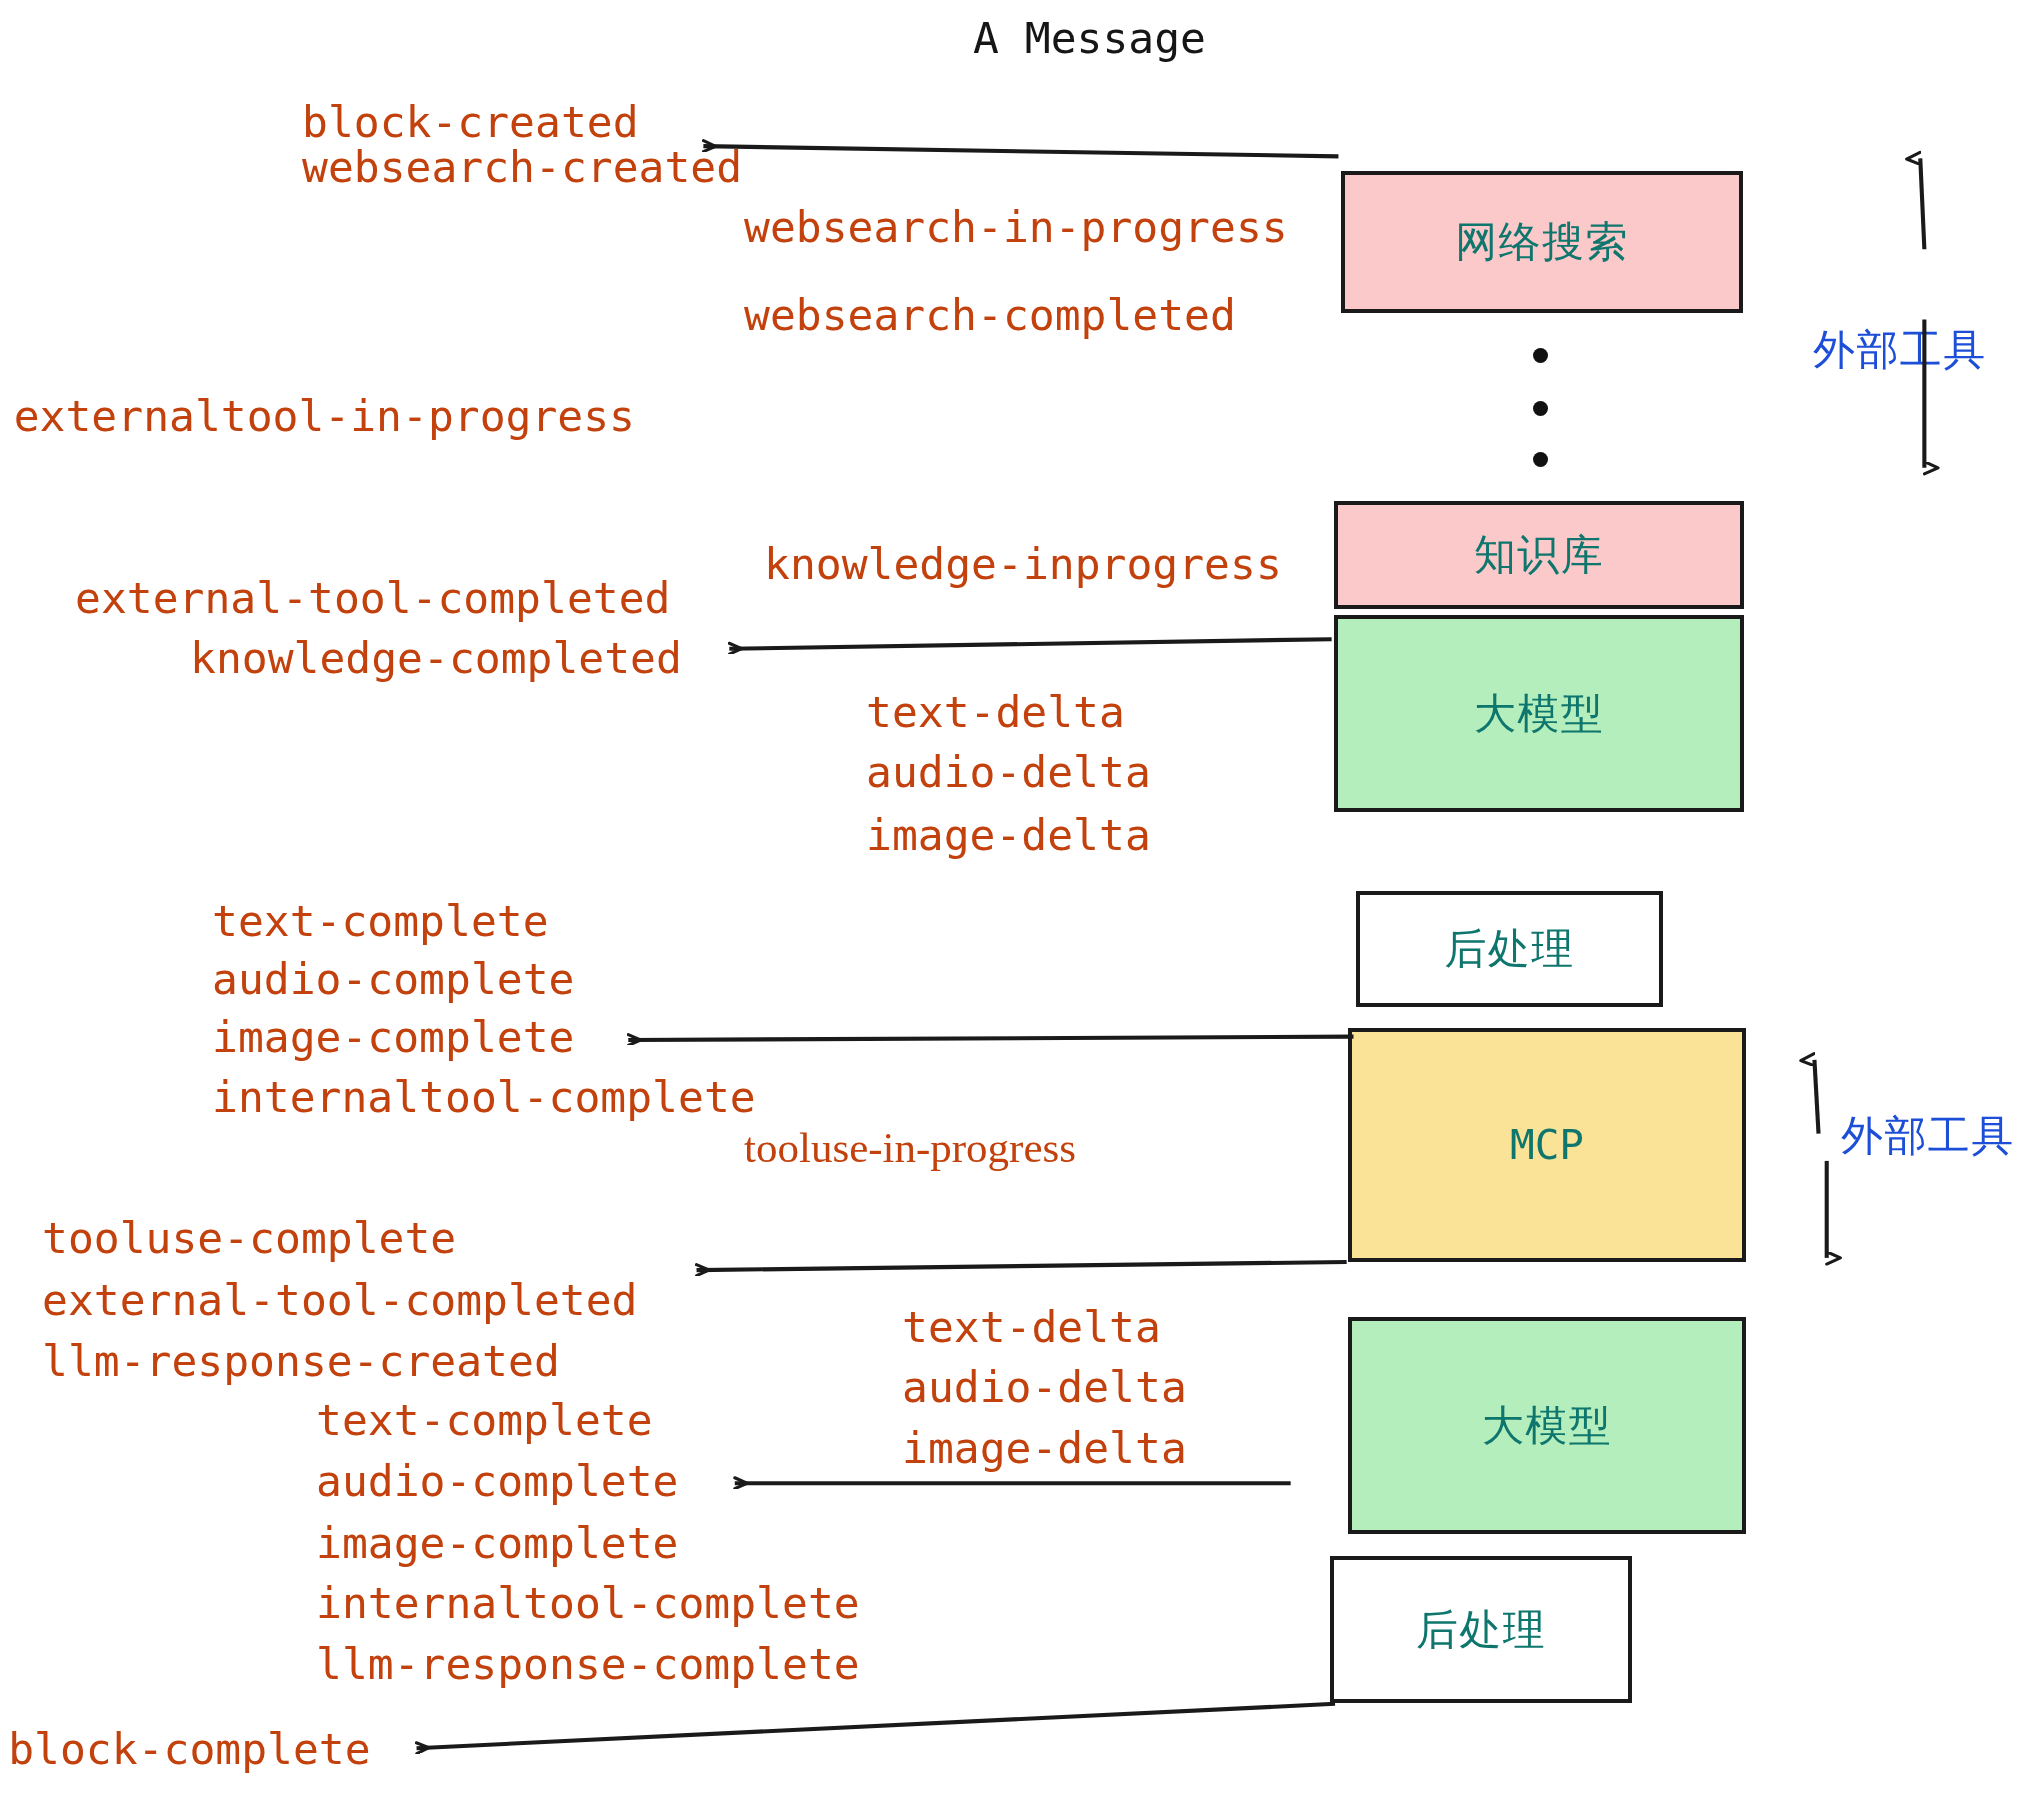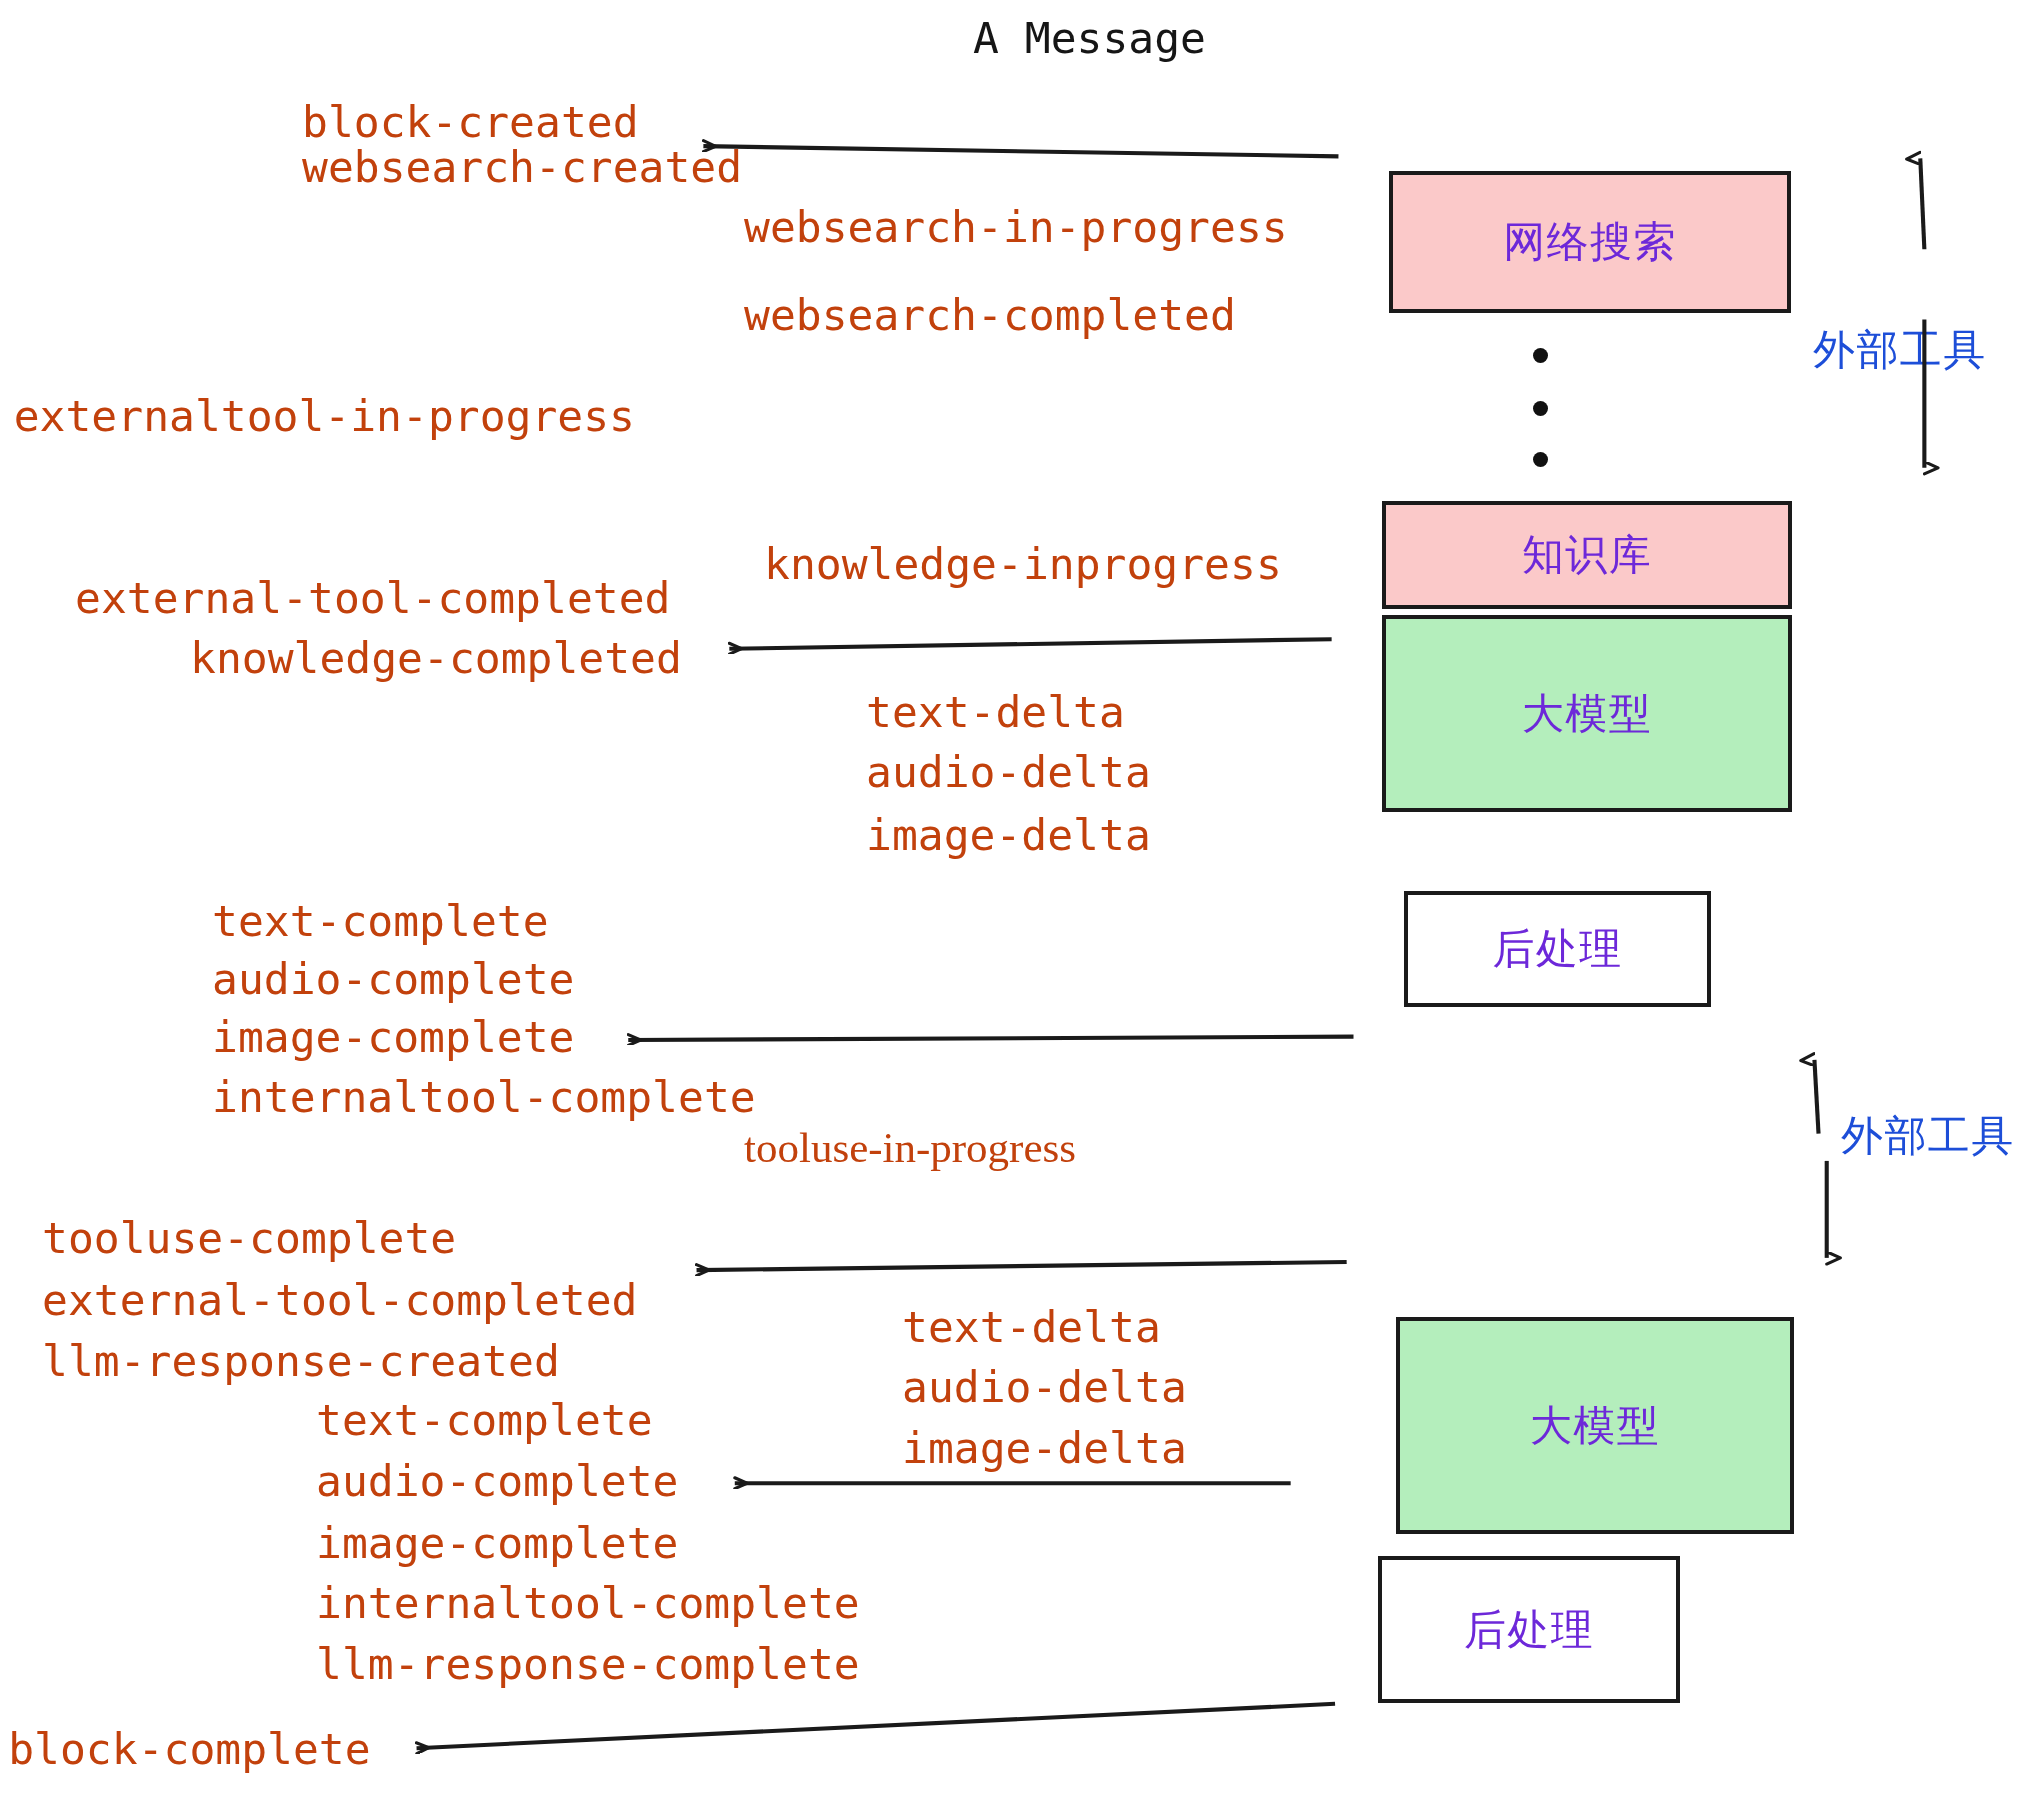--- a/index.html
+++ b/index.html
@@ -30,23 +30,22 @@
   }
   .box{
     position:absolute;
     box-sizing:border-box;
     border:4.8px solid #1a1a1a;
     display:flex;
     align-items:center;
     justify-content:center;
     font-family:"DejaVu Sans", sans-serif;
     font-size:42px;
-    color:#6d28d9;
+    color:#0f766e;
     letter-spacing:1.4px;
-    margin-left:48px;
   }
   .box.pink{background:#fbc9c9;}
   .box.green{background:#b4eebc;}
   .box.yellow{background:#fae297;}
   .box.white{background:#ffffff;}
   .box.mcp{font-family:"DejaVu Sans Mono", monospace;font-size:41px;letter-spacing:0;}
   .sidelabel{
     position:absolute;
     font-family:"DejaVu Sans", sans-serif;
     font-size:42px;
@@ -95,20 +94,21 @@
   <div class="ev" style="left:316px;top:1643px;">llm-response-complete</div>
   <div class="ev" style="left:902px;top:1306px;">text-delta</div>
   <div class="ev" style="left:902px;top:1366px;">audio-delta</div>
   <div class="ev" style="left:902px;top:1427px;">image-delta</div>
   <div class="ev" style="left:8.2px;top:1728px;">block-complete</div>
 
   <div class="box pink" style="left:1341px;top:171px;width:402px;height:142px;">网络搜索</div>
   <div class="box pink" style="left:1334px;top:501px;width:410px;height:108px;">知识库</div>
   <div class="box green" style="left:1334px;top:615px;width:410px;height:197px;">大模型</div>
   <div class="box white" style="left:1356px;top:891px;width:307px;height:116px;">后处理</div>
+  <div class="box yellow mcp" style="left:1348px;top:1028px;width:398px;height:234px;">MCP</div>
   <div class="box green" style="left:1348px;top:1317px;width:398px;height:217px;">大模型</div>
   <div class="box white" style="left:1330px;top:1556px;width:302px;height:147px;">后处理</div>
 
   <div class="dot" style="left:1533px;top:348px;"></div>
   <div class="dot" style="left:1533px;top:401px;"></div>
   <div class="dot" style="left:1533px;top:452px;"></div>
 
   <div class="sidelabel" style="left:1813px;top:329px;">外部工具</div>
   <div class="sidelabel" style="left:1841px;top:1115px;">外部工具</div>
 

